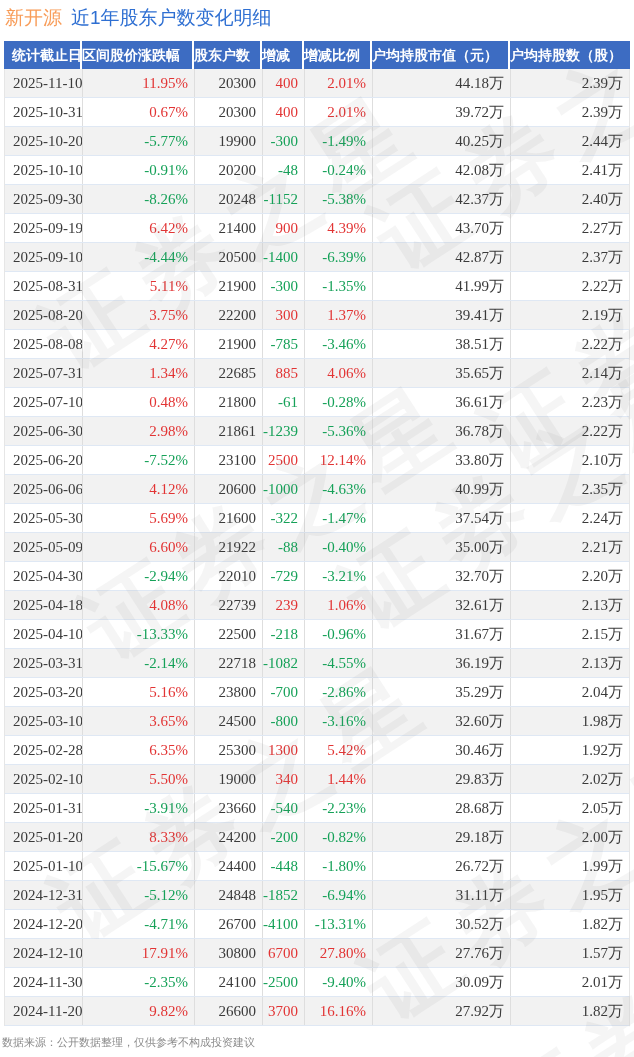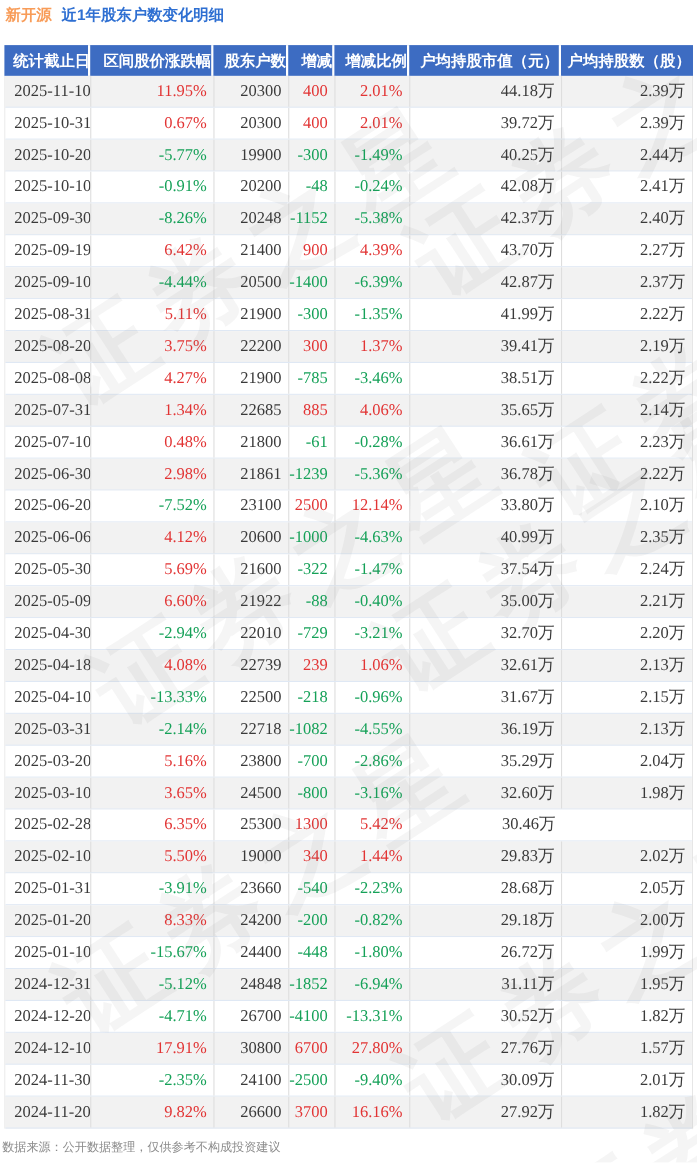--- a/index.html
+++ b/index.html
@@ -12,28 +12,28 @@
     --border-h:#dfe8f4;
     --border-v:#dedede;
     --text:#3a3a3a;
     --footer:#8b8b8b;
   }
   *{margin:0;padding:0;box-sizing:border-box}
   html,body{background:#fff}
   body{font-family:"Liberation Sans","DejaVu Sans",sans-serif;}
   .page{position:relative;width:634px;height:1057px;background:#fff;overflow:hidden}
 
-  .title{position:absolute;left:5px;top:5px;font-size:14px;font-weight:bold;white-space:nowrap}
+  .title{position:absolute;left:5px;top:5px;font-size:19px;font-weight:normal;white-space:nowrap}
   .title .stock{color:var(--title-stock);margin-right:9px}
   .title .rest{color:var(--title-text)}
 
   .table{position:absolute;left:4px;top:41px;width:626px}
   .thead{display:flex;width:626px;height:28px;background:var(--header-bg)}
   .th{height:28px;line-height:28px;color:#fff;font-size:14px;font-weight:bold;
-      text-align:right;overflow:hidden;white-space:nowrap;border-right:2px solid #fff}
+      text-align:left;overflow:hidden;white-space:nowrap;border-right:2px solid #fff}
   .th:last-child{border-right:none}
 
   .tbody{width:626px;border-left:1px solid #e6e6e6;border-right:1px solid #e6e6e6}
   .tr{display:flex;width:624px;height:29px;border-bottom:1px solid var(--border-h);background:#fff}
   .tr.odd{background:var(--row-alt)}
   .td{height:28px;line-height:28px;font-size:15px;color:var(--text);
       font-family:"Liberation Serif","DejaVu Serif",serif;
       white-space:nowrap;overflow:hidden;border-right:1px solid var(--border-v);
       text-align:right;padding-right:6px}
   .td:last-child{border-right:none}
@@ -282,20 +282,21 @@
           <div class="td c6">32.60万</div>
           <div class="td c7">1.98万</div>
         </div>
         <div class="tr even">
           <div class="td c1">2025-02-28</div>
           <div class="td c2 up">6.35%</div>
           <div class="td c3">25300</div>
           <div class="td c4 up">1300</div>
           <div class="td c5 up">5.42%</div>
           <div class="td c6">30.46万</div>
+          <div class="td c7">1.92万</div>
         </div>
         <div class="tr odd">
           <div class="td c1">2025-02-10</div>
           <div class="td c2 up">5.50%</div>
           <div class="td c3">19000</div>
           <div class="td c4 up">340</div>
           <div class="td c5 up">1.44%</div>
           <div class="td c6">29.83万</div>
           <div class="td c7">2.02万</div>
         </div>

